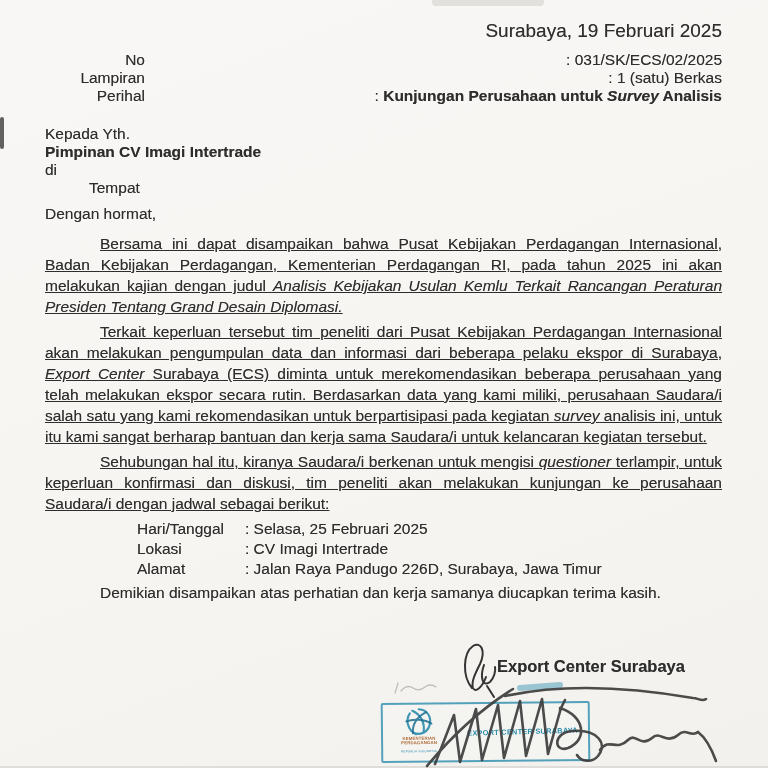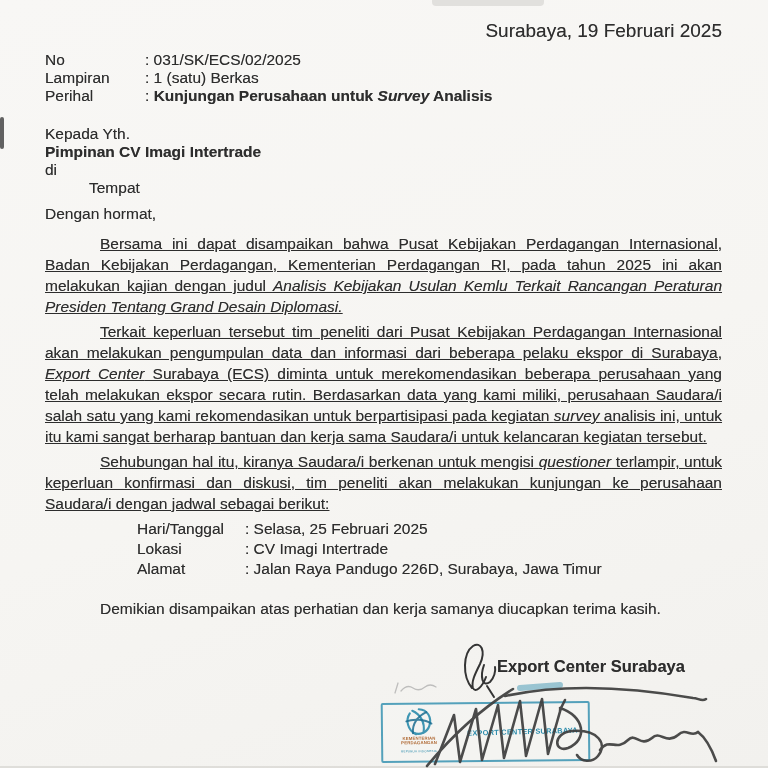--- a/index.html
+++ b/index.html
@@ -12,38 +12,38 @@
     font-family:"Liberation Sans","DejaVu Sans",sans-serif;
     color:#2d2d2d;
     font-size:15.5px;
     line-height:21px;
     padding:22px 46px 0 45px;
     overflow:hidden;
     text-shadow:0 0 .4px rgba(20,20,20,.45);
   }
   .date{ text-align:right; line-height:17px; font-size:19px; }
   .meta{ margin-top:12px; }
-  .meta-row{ display:grid; grid-template-columns:100px 1fr; line-height:18px; }
+  .meta-row{ display:grid; grid-template-columns:100px 1fr; line-height:18px;text-align:right; }
   .recipient{ margin-top:20px; line-height:18px; }
   .recipient .name{ font-weight:bold; }
   .recipient .place{ margin-left:44px; }
   .greeting{ margin-top:6px; }
   p.body-p{
     margin:0; margin-top:9px;
     text-align:justify;
     text-indent:55px;
     hyphens:none;
     text-decoration:underline;
   }
   p.body-p.tight{ margin-top:4px; }
   .it{ font-style:italic; }
   .bd{ font-weight:bold; }
   .schedule{ margin-left:55px; margin-top:5px; }
   .sched-row{ display:grid; grid-template-columns:108px 1fr; line-height:20px;margin-left:37px; }
-  .closing{ margin-top:19px; text-indent:55px; text-align:justify; }
+  .closing{ margin-top:3px; text-indent:55px; text-align:justify; }
   .sig-org{
     position:absolute; left:497px; top:656px;
     font-weight:bold; font-size:16.5px; z-index:4; white-space:nowrap;
   }
   .stamp{
     position:absolute; left:381px; top:702px;
     width:205px; height:56px;
     border:2px solid rgba(44,140,172,.8);
     border-radius:2px;
     transform:rotate(-.6deg);

